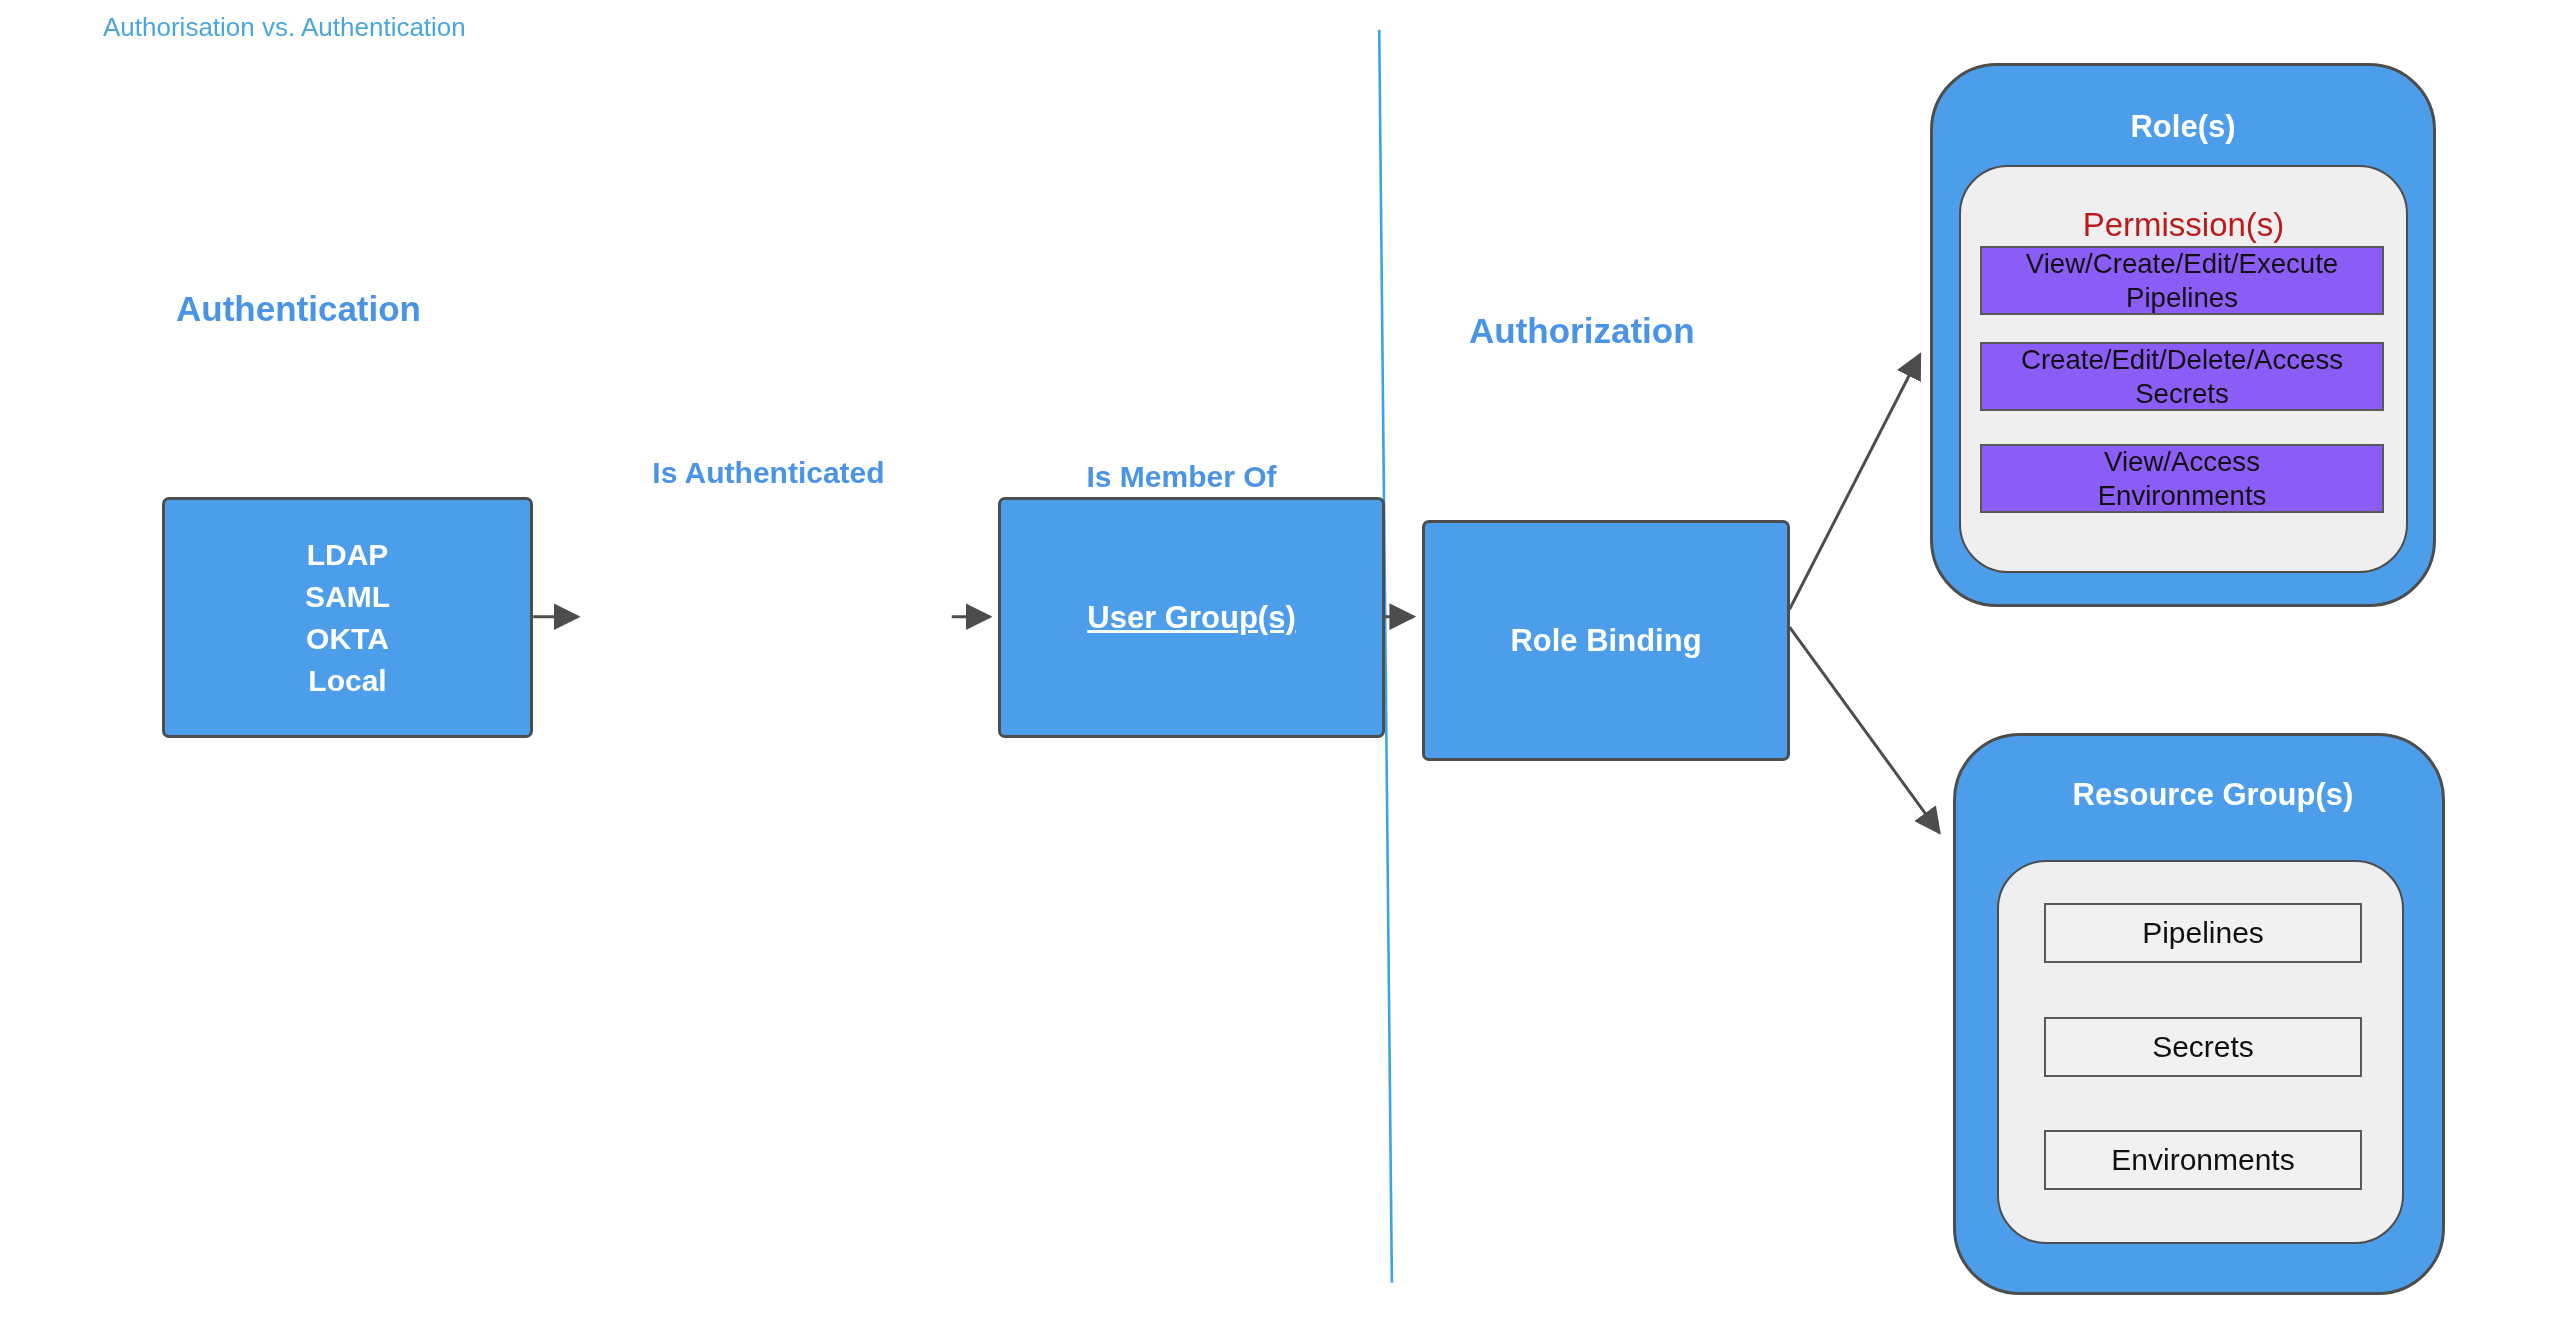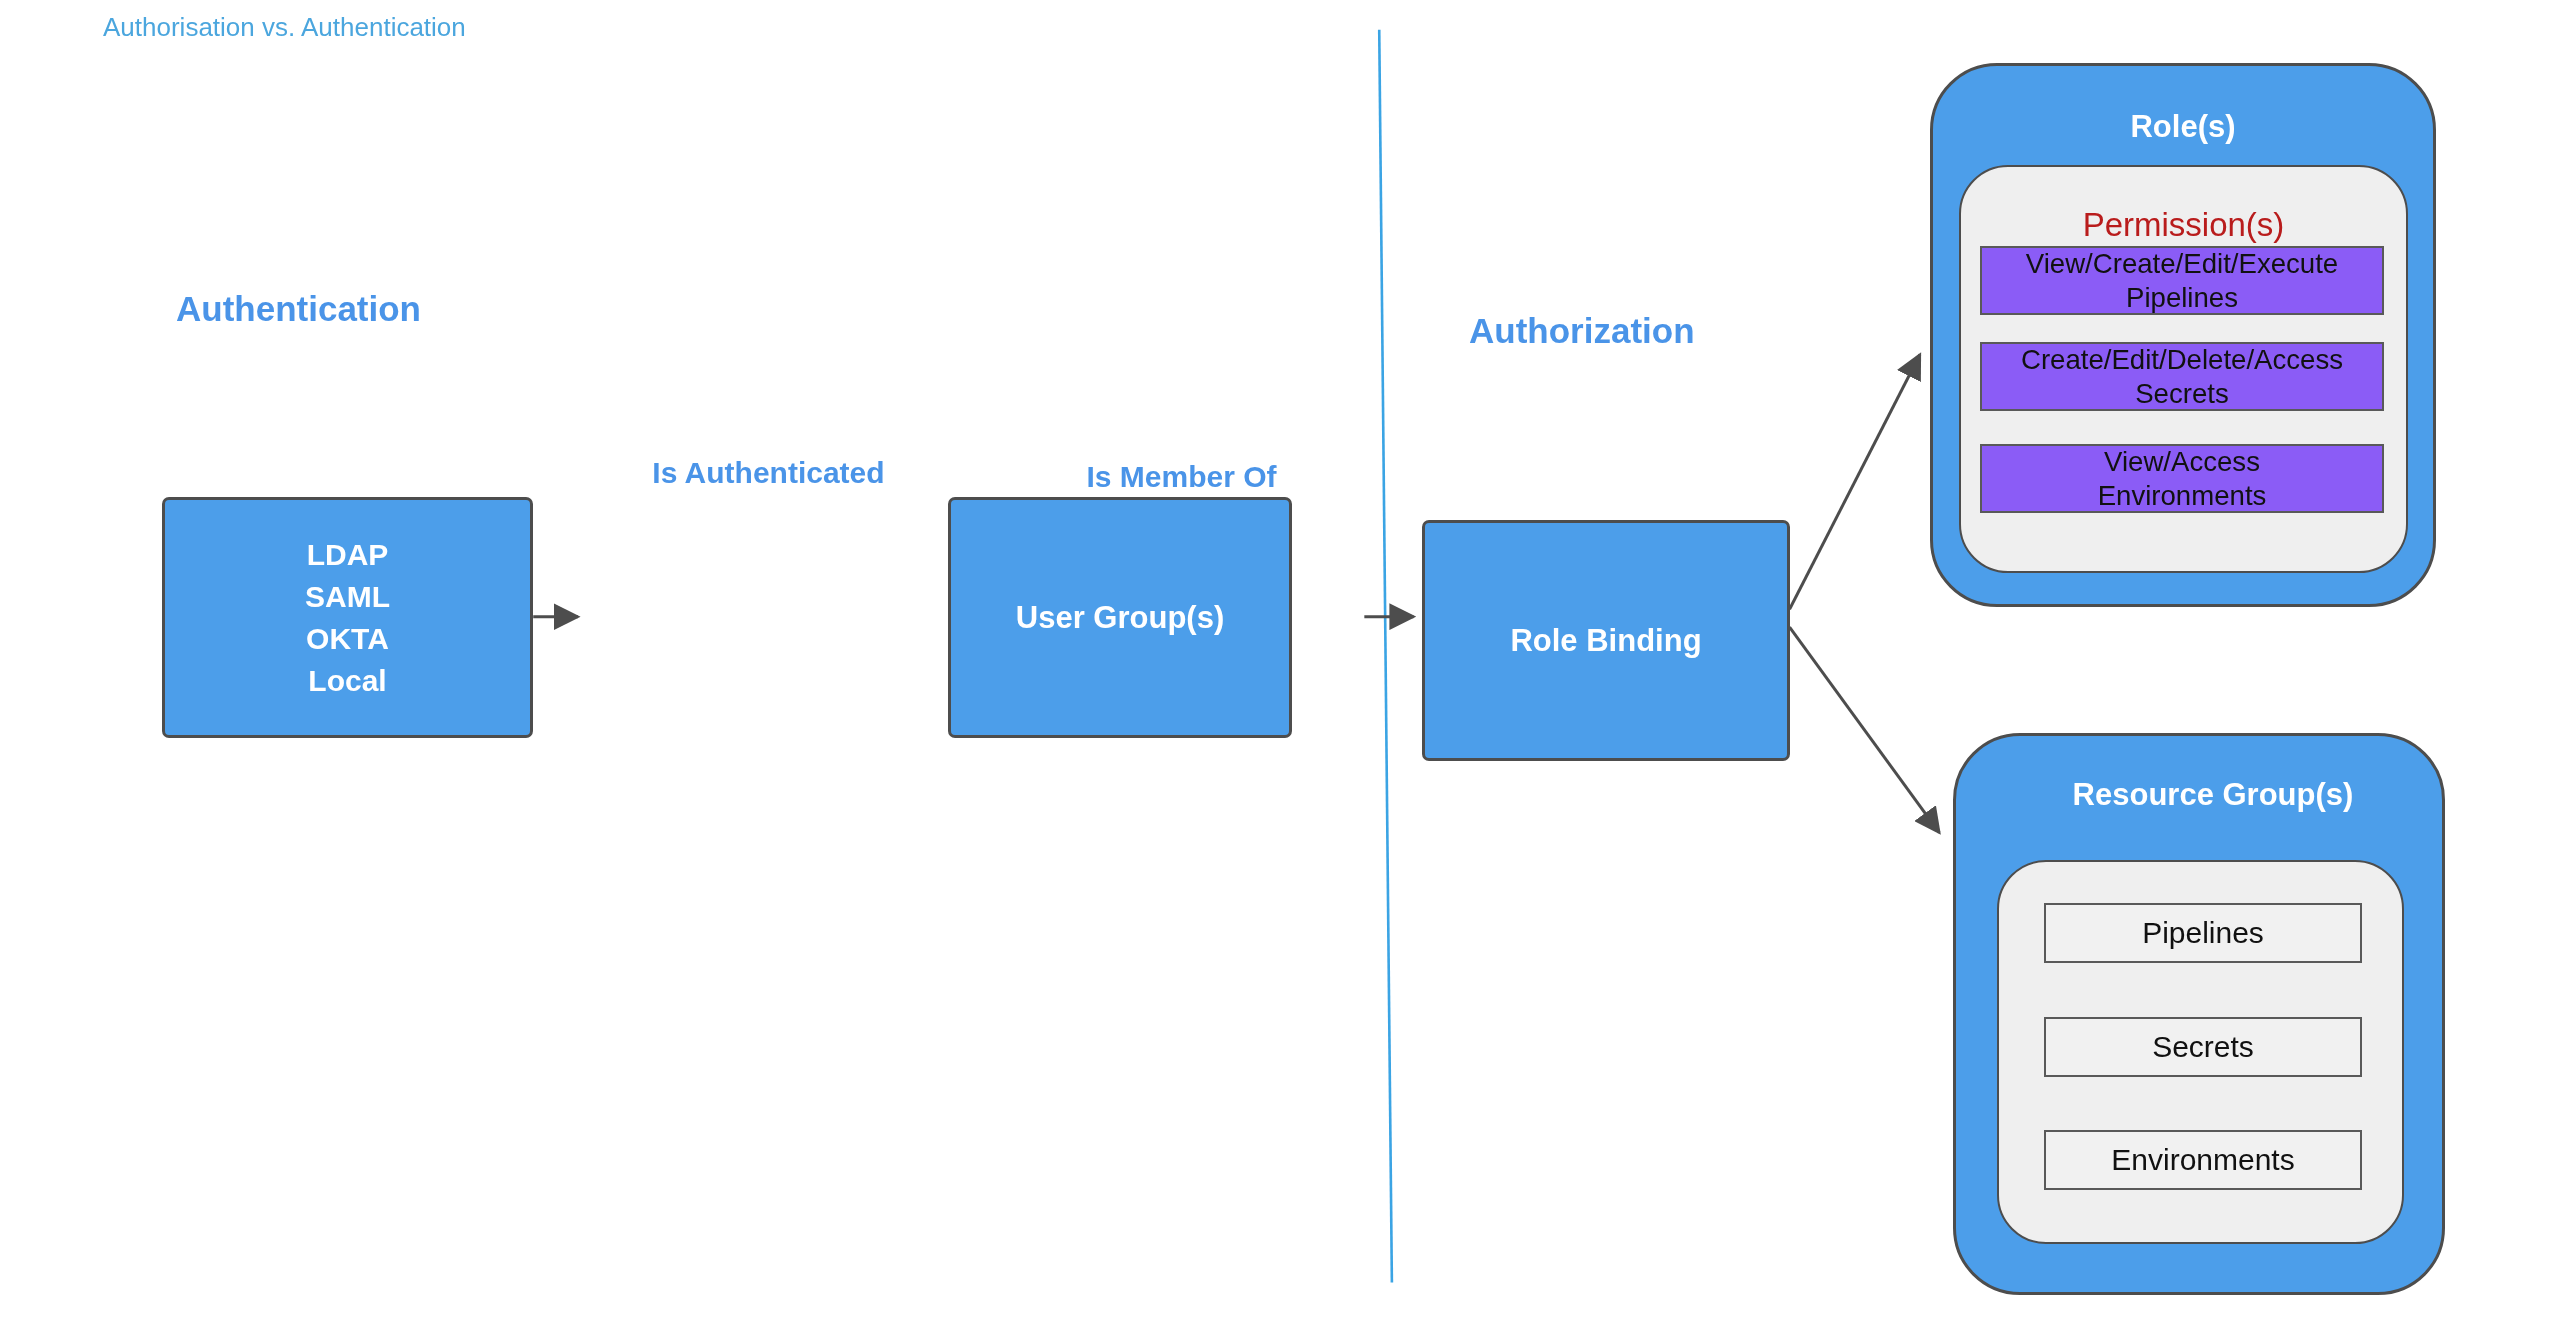--- a/index.html
+++ b/index.html
@@ -41,21 +41,21 @@
     background: var(--accent-blue);
     border: 3px solid var(--border-dark);
     border-radius: 7px;
     box-sizing: border-box;
     display: flex; align-items: center; justify-content: center;
     color: #ffffff; font-weight: bold; font-size: 31px;
     text-align: center;
   }
   .box-sources      { left: 162px;  width: 371px; }
   .box-users        { left: 586px;  width: 366px; }
-  .box-user-groups  { left: 948px; width: 344px; }
+  .box-user-groups  { left: 998px; width: 387px; text-decoration: underline; }
   .box-role-binding { left: 1422px; width: 368px; margin-top: 23px; }
   .src-lines { font-size: 30px; line-height: 1.4; }
 
   .edge-label {
     position: absolute;
     width: 343px;
     text-align: center;
     color: var(--heading-blue);
     font-weight: bold;
     font-size: 30px;

